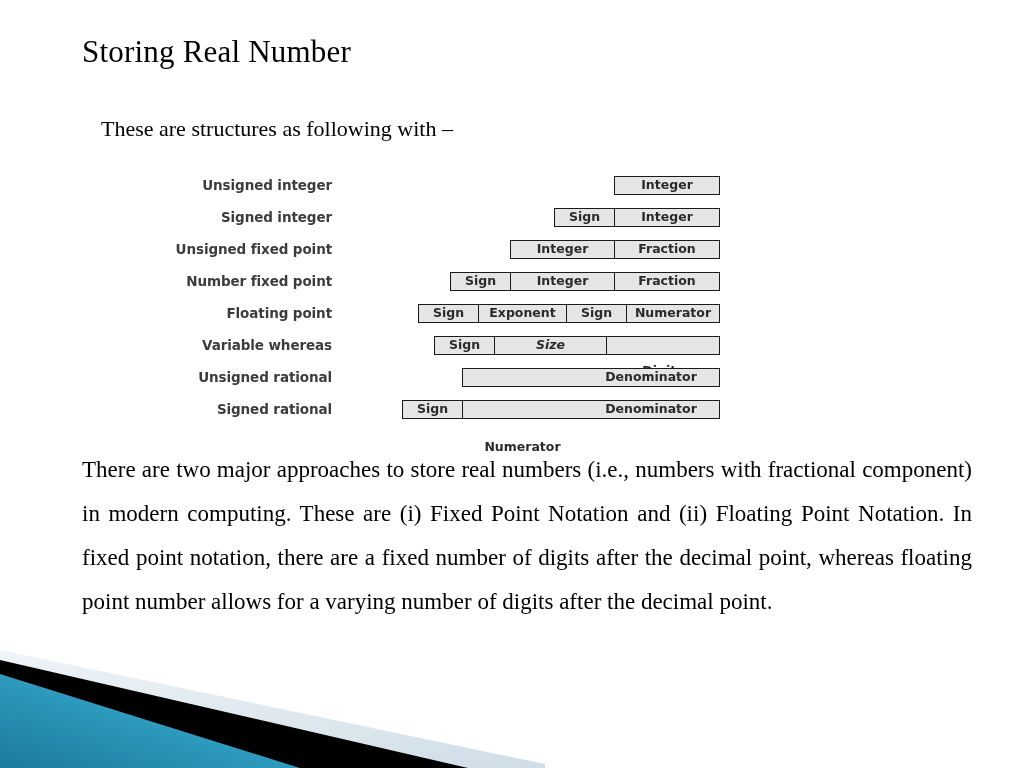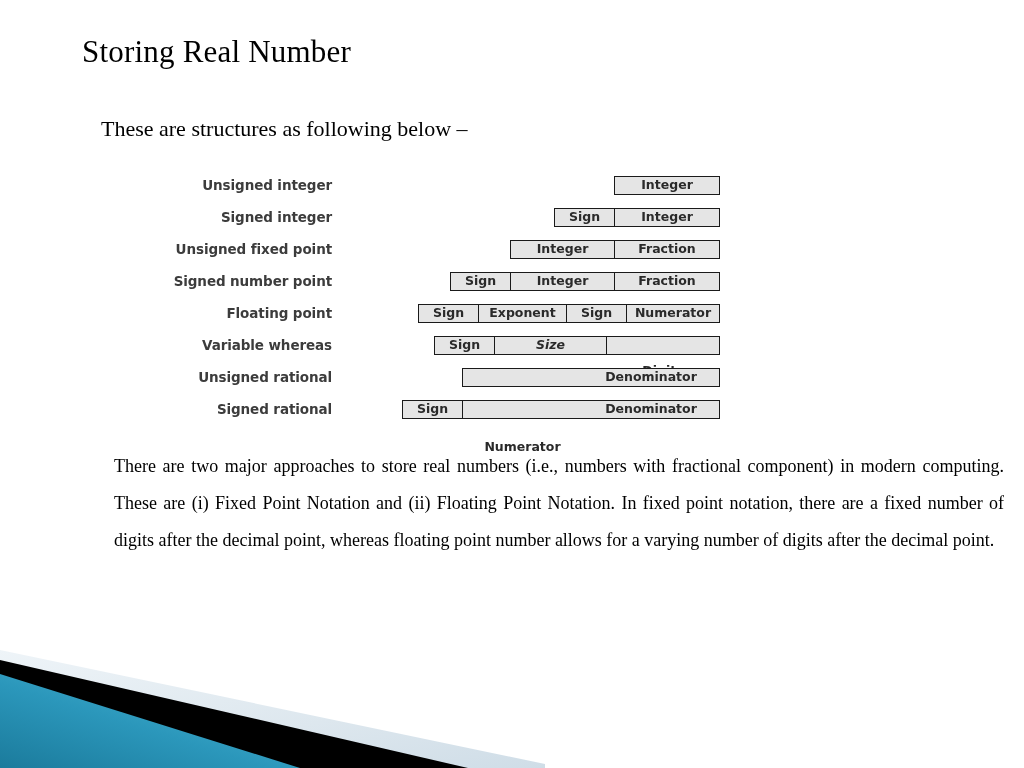--- a/index.html
+++ b/index.html
@@ -108,43 +108,42 @@
   .w-numer     { width: 120px; flex: 0 0 120px; margin-top: 47px; }
   .w-denom     { width: 136px; flex: 0 0 136px; }
 
   
   #body-paragraph {
     position: absolute;
     left: 82px;
     top: 448px;
     width: 890px;
     font-family: "Liberation Serif", "DejaVu Serif", serif;
-    font-size: 18px;
-    line-height: 37px;
+    font-size: 23px;
+    line-height: 44px;
     text-align: justify;
     color: #000000;
-    margin-left: 32px;
   }
 
   
   #footer-graphic {
     position: absolute;
     left: 0;
     bottom: 0;
     width: 600px;
     height: 140px;
     pointer-events: none;
   }
 </style>
 </head>
 <body>
 
 <div id="slide-title">Storing Real Number</div>
 
-<div id="intro-line">These are structures as following below –</div>
+<div id="intro-line">These are structures as following with –</div>
 
 <div id="structures-diagram">
     <div class="struct-row">
       <div class="struct-label">Unsigned integer</div>
       <div class="struct-fields">
         <div class="field-group">
           <div class="field-cell w-integer">Integer</div>
         </div>
       </div>
     </div>
@@ -160,21 +159,21 @@
     <div class="struct-row">
       <div class="struct-label">Unsigned fixed point</div>
       <div class="struct-fields">
         <div class="field-group">
           <div class="field-cell w-integer">Integer</div>
           <div class="field-cell w-fraction">Fraction</div>
         </div>
       </div>
     </div>
     <div class="struct-row">
-      <div class="struct-label">Signed number point</div>
+      <div class="struct-label">Number fixed point</div>
       <div class="struct-fields">
         <div class="field-group">
           <div class="field-cell w-sign">Sign</div>
           <div class="field-cell w-integer">Integer</div>
           <div class="field-cell w-fraction">Fraction</div>
         </div>
       </div>
     </div>
     <div class="struct-row">
       <div class="struct-label">Floating point</div>

